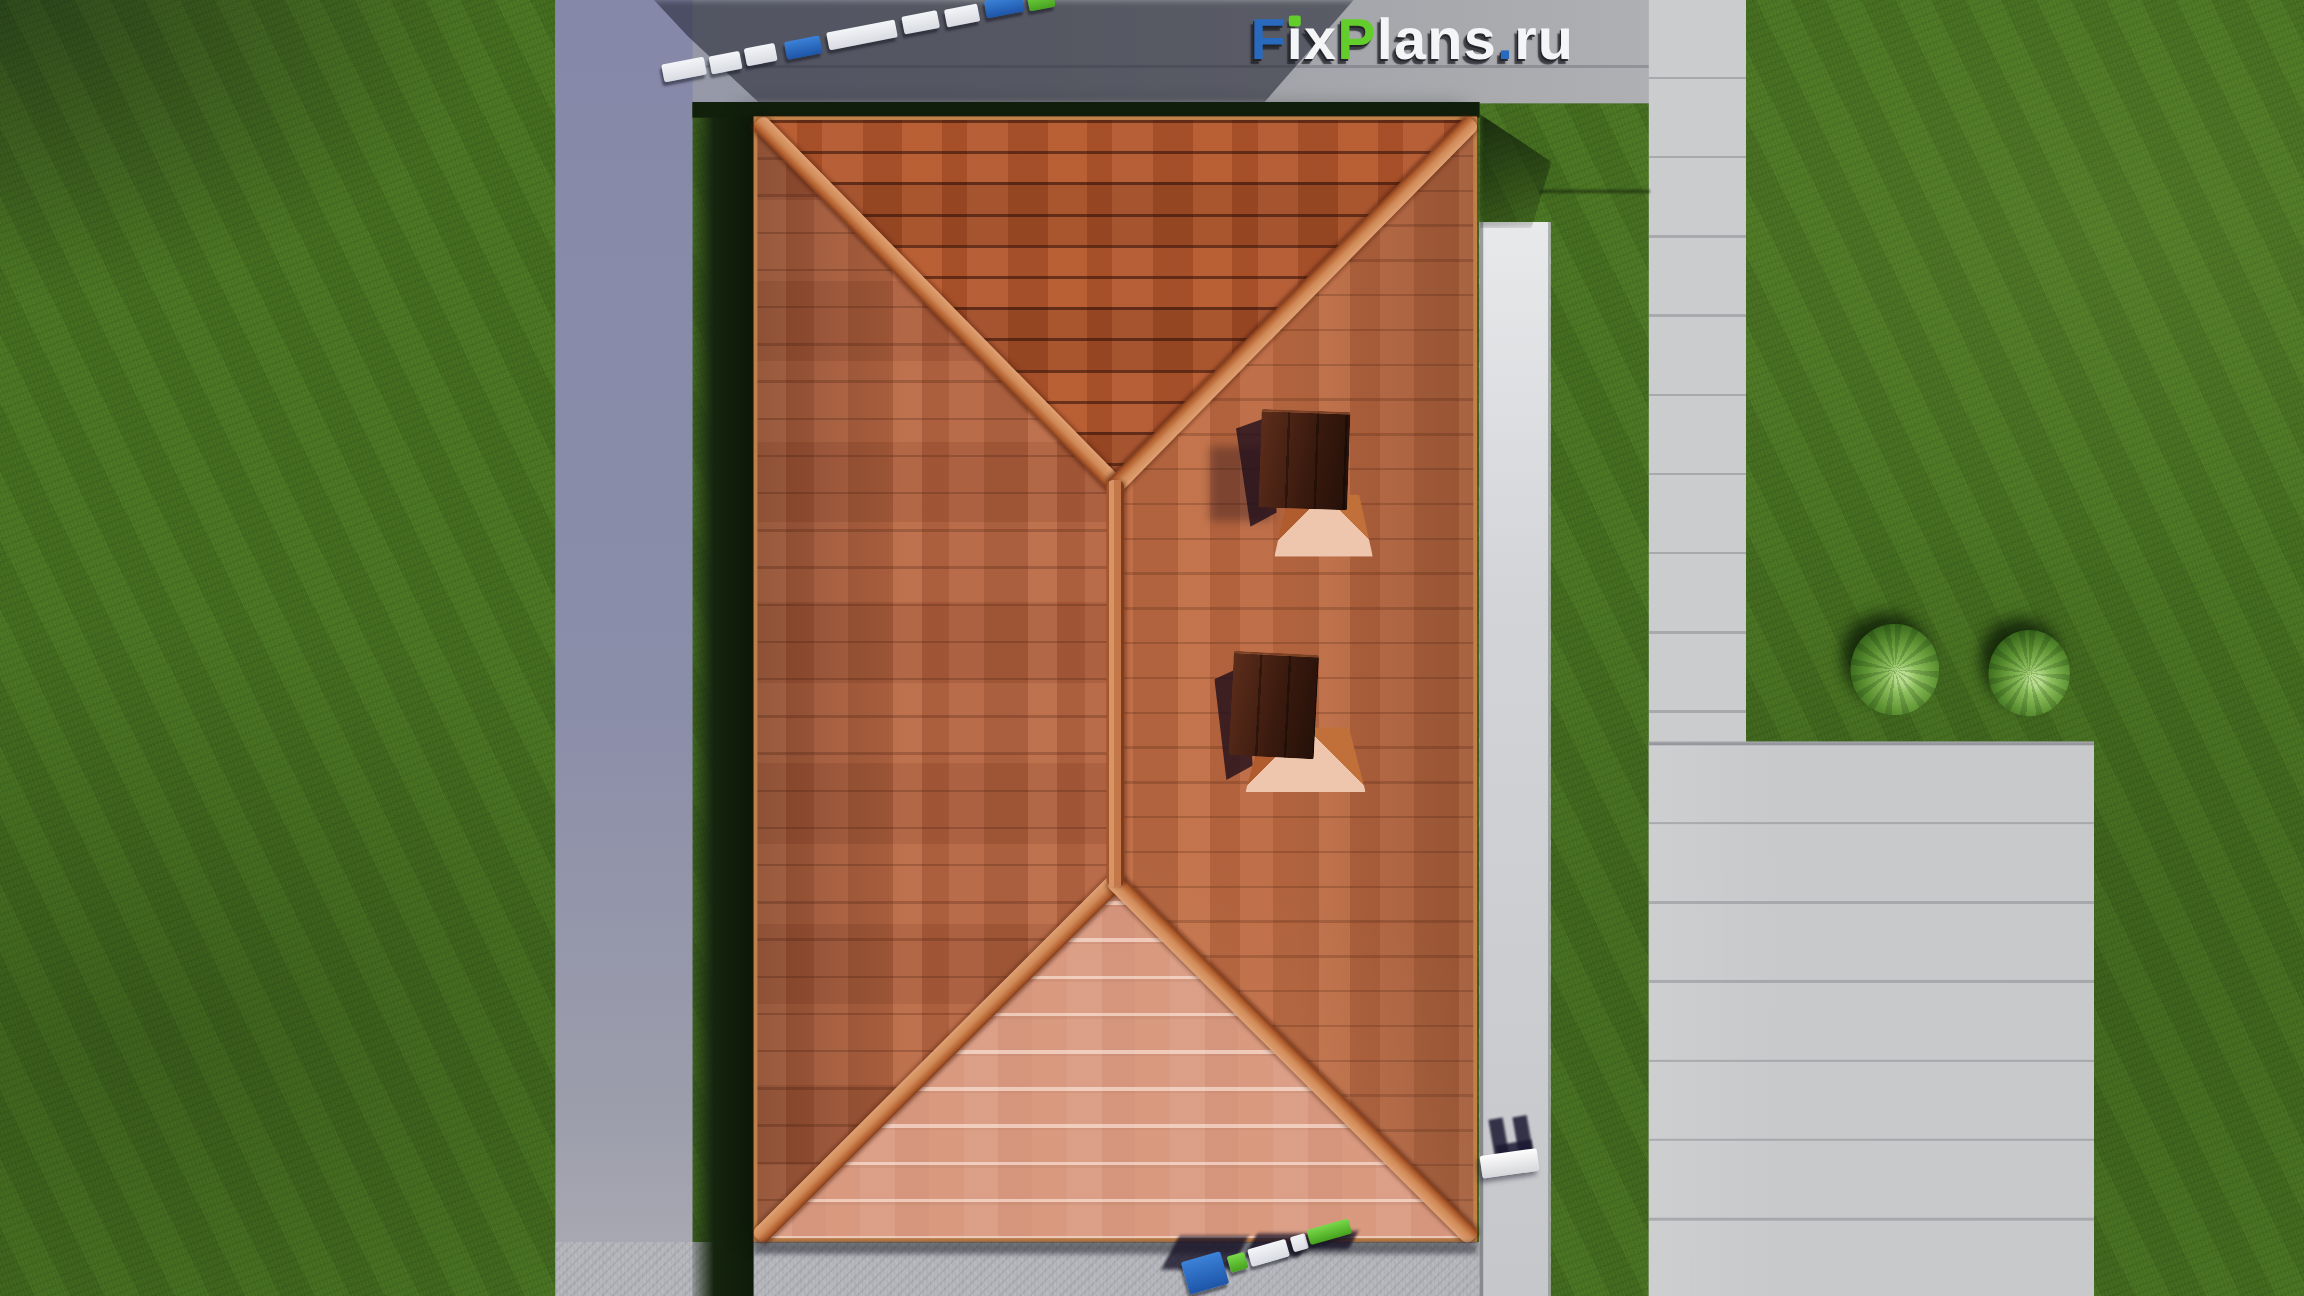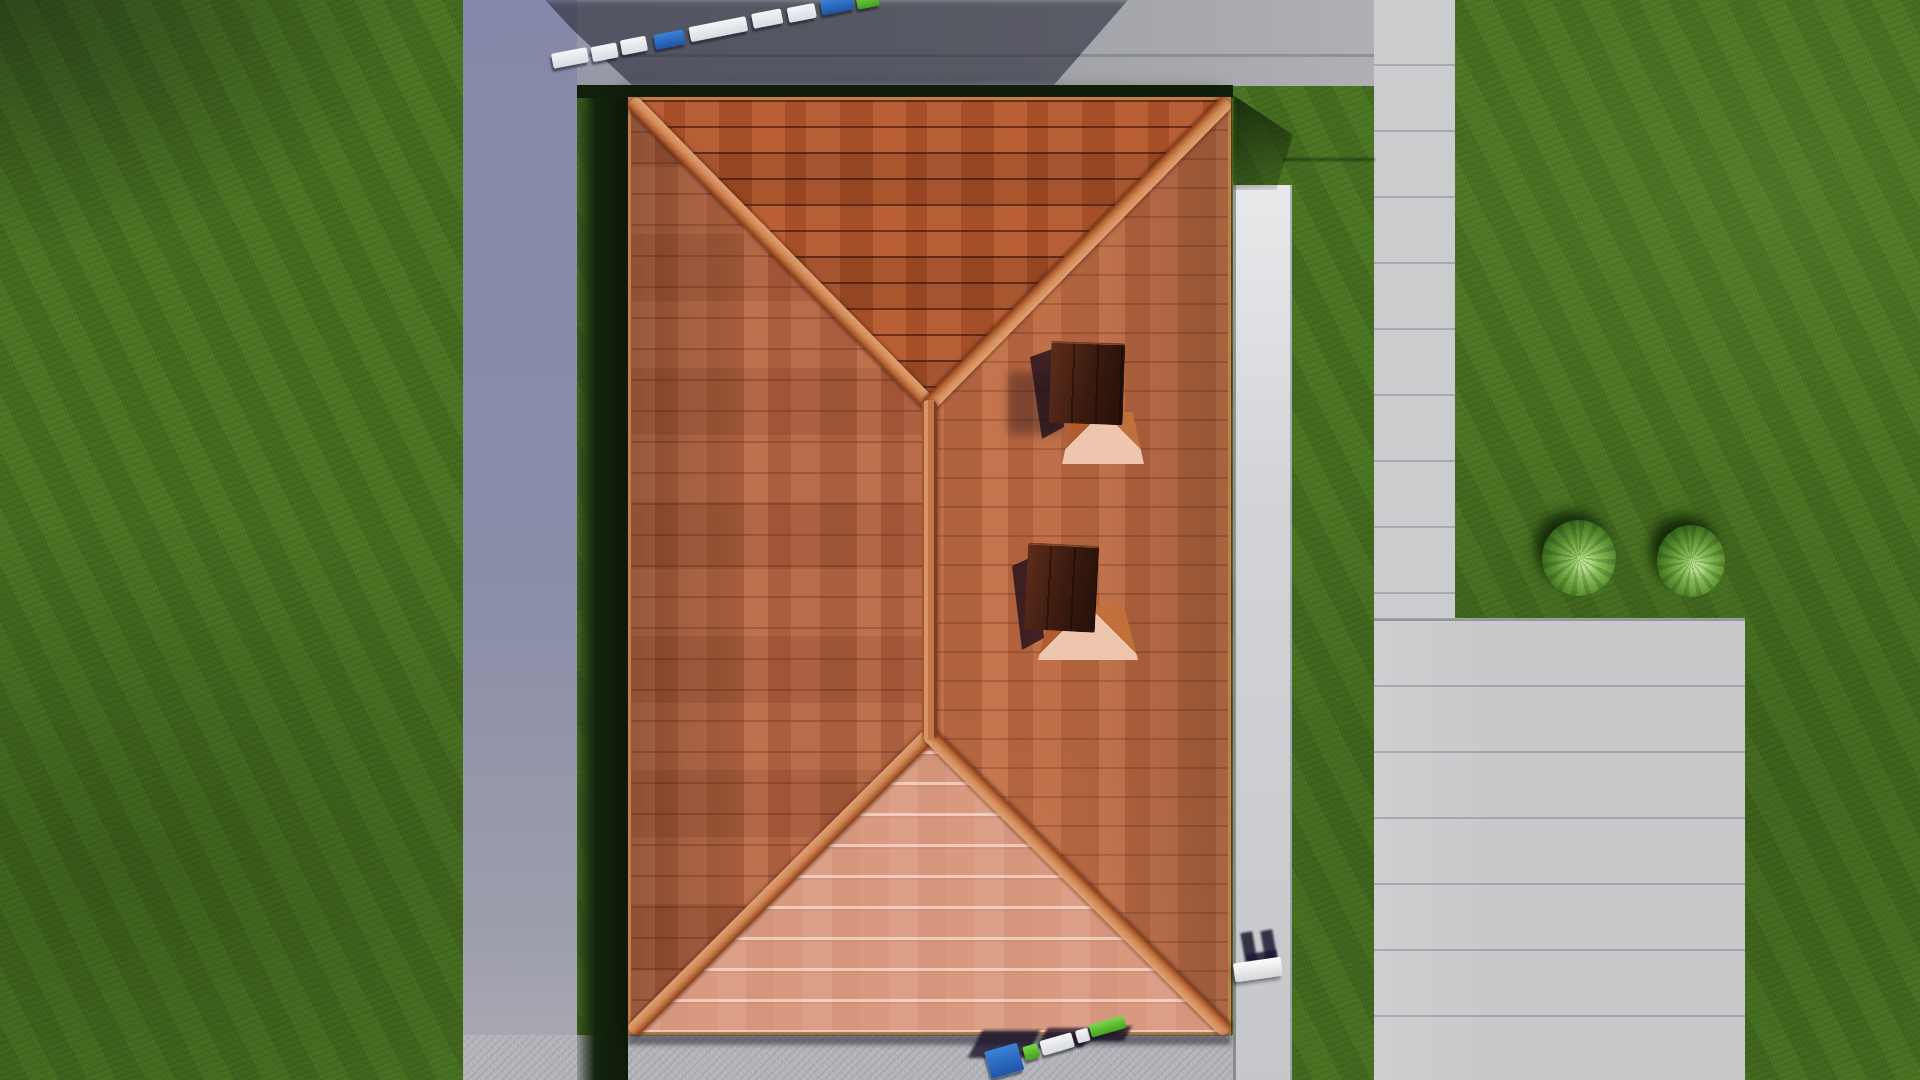--- a/index.html
+++ b/index.html
@@ -242,14 +242,17 @@
   <div class="abs kit-shadow ks2"></div>
   <div class="abs kit-shadow ks3"></div>
   <div class="abs kit-bottom">
     <div class="seg blue" style="left:0;width:34px;height:28px;"></div>
     <div class="seg green" style="left:38px;width:15px;height:14px;top:6px;"></div>
     <div class="seg" style="left:56px;width:33px;top:5px;"></div>
     <div class="seg" style="left:93px;width:13px;height:13px;top:5px;"></div>
     <div class="seg green" style="left:108px;width:36px;height:13px;top:3px;"></div>
   </div>
 
+  <div class="abs watermark">
+    <span class="ltr c-blue">F</span><span class="ltr c-white i-dot">i</span><span class="ltr c-white">x</span><span class="ltr c-green">P</span><span class="ltr c-white">l</span><span class="ltr c-white">a</span><span class="ltr c-white">n</span><span class="ltr c-white">s</span><span class="ltr c-blue">.</span><span class="ltr c-white">r</span><span class="ltr c-white">u</span>
+  </div>
 
 </div>
 
 </body></html>

